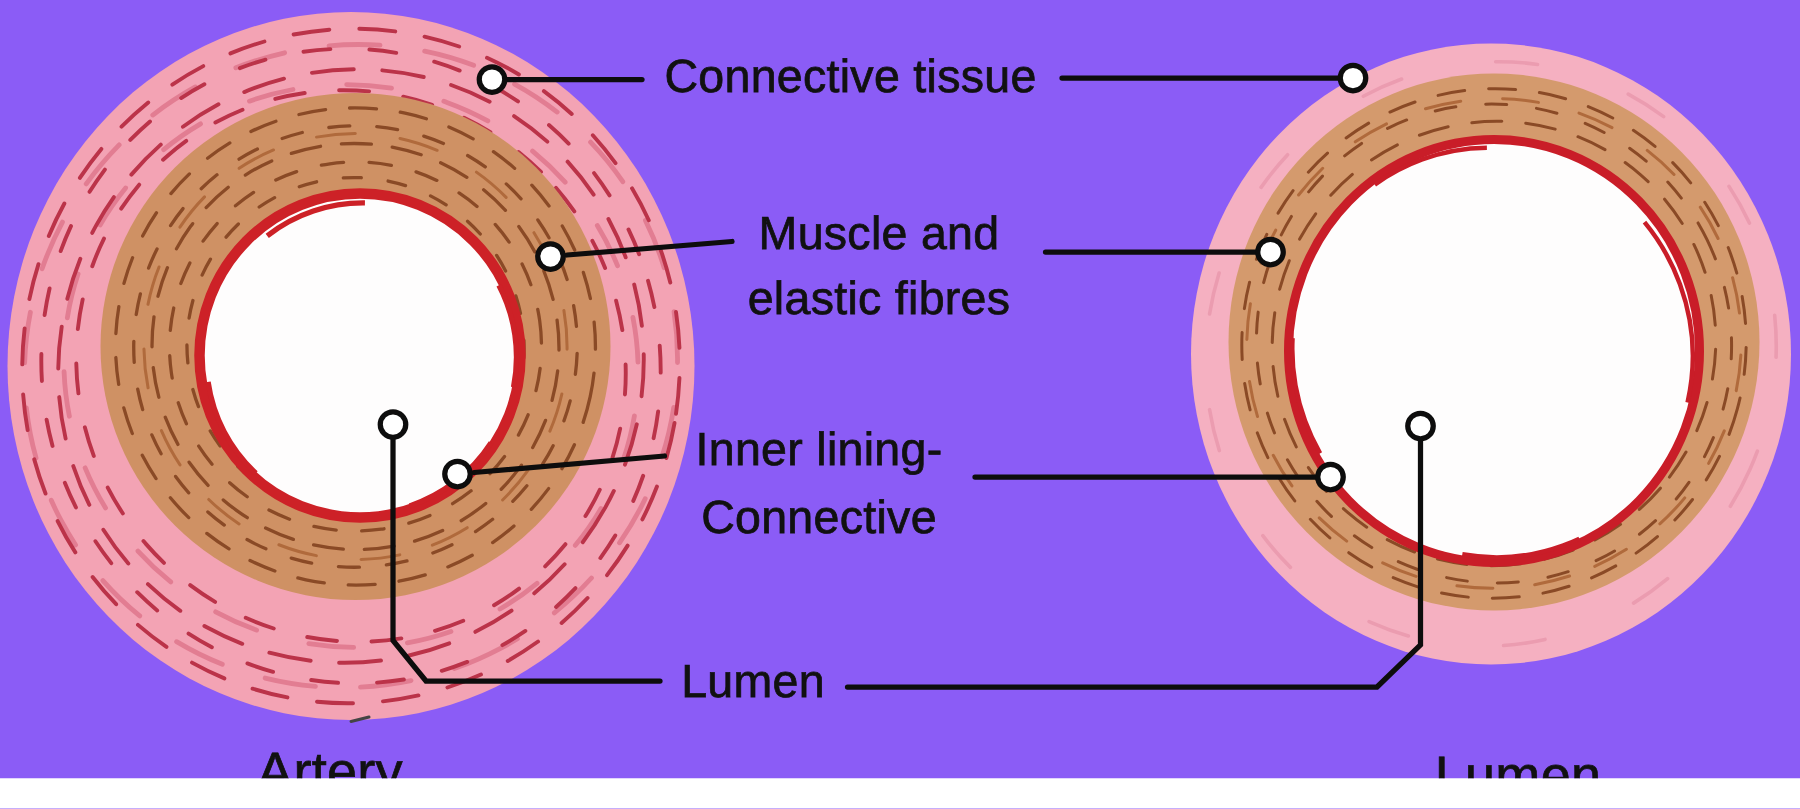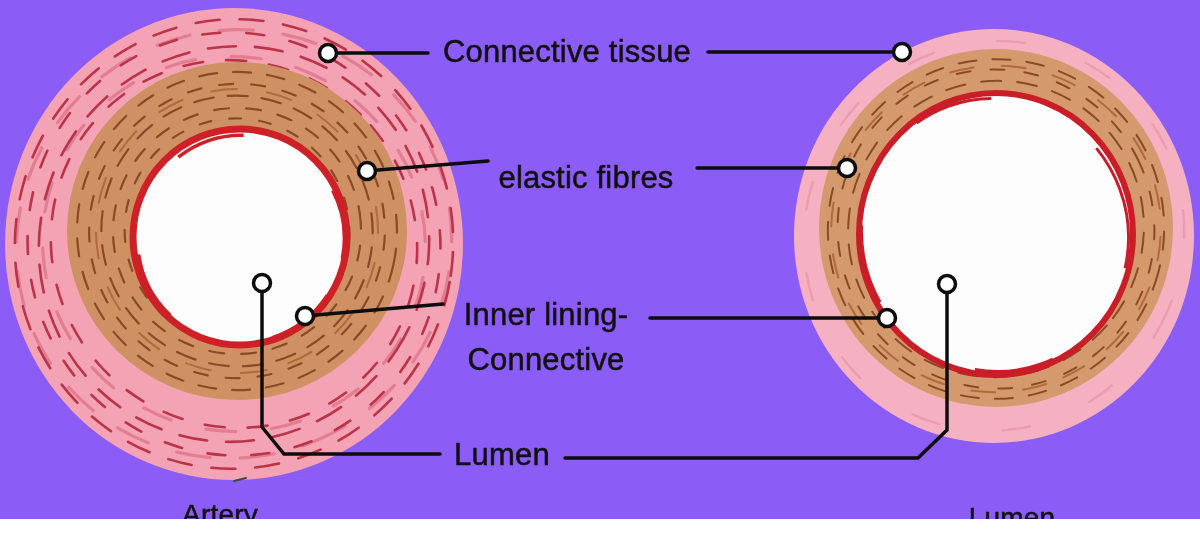--- a/index.html
+++ b/index.html
@@ -17,21 +17,21 @@
     transform:translate(-50%,-50%);
     color:#111111;
     font-size:31px;
     font-weight:500;
     letter-spacing:0.2px;
     text-align:center;
     line-height:43px;
     white-space:nowrap;
     -webkit-text-stroke:0.5px #111111;
   }
-  .lbl.big{font-size:28px;}
+  .lbl.big{font-size:36px;}
   .lbl.inner{line-height:45px;}
 </style>
 </head>
 <body>
 
 <div class="canvas">
 
   <svg width="1200" height="539" viewBox="0 0 1200 539">
 
     <g>
@@ -106,24 +106,25 @@
       <circle cx="305" cy="316" r="8.5"></circle>
       <circle cx="887" cy="318" r="8.5"></circle>
       <circle cx="262" cy="283" r="8.5"></circle>
       <circle cx="947" cy="284" r="8.5"></circle>
     </g>
   </svg>
 
   <div class="lbl" style="left:567px;top:51px;">Connective tissue</div>
 
   <div class="lbl" style="left:586px;top:177px;">
+    <div>Muscle and</div>
     <div>elastic fibres</div>
   </div>
 
-  <div class="lbl inner" style="left:546px;top:322px;margin-top:15px;">
+  <div class="lbl inner" style="left:546px;top:322px;">
     <div>Inner lining-</div>
     <div>Connective</div>
   </div>
 
   <div class="lbl" style="left:502px;top:454px;">Lumen</div>
 
   <div class="lbl big" style="left:220px;top:514px;">Artery</div>
 
   <div class="lbl big" style="left:1012px;top:517px;">Lumen</div>
 

